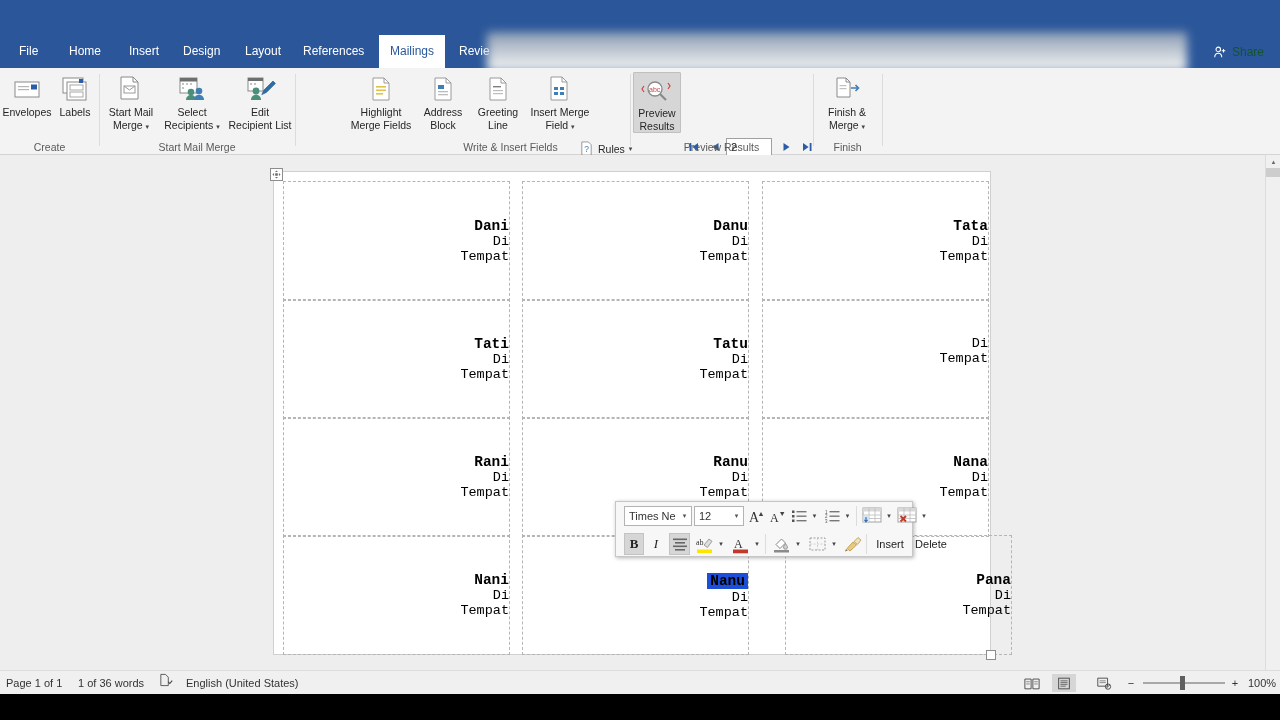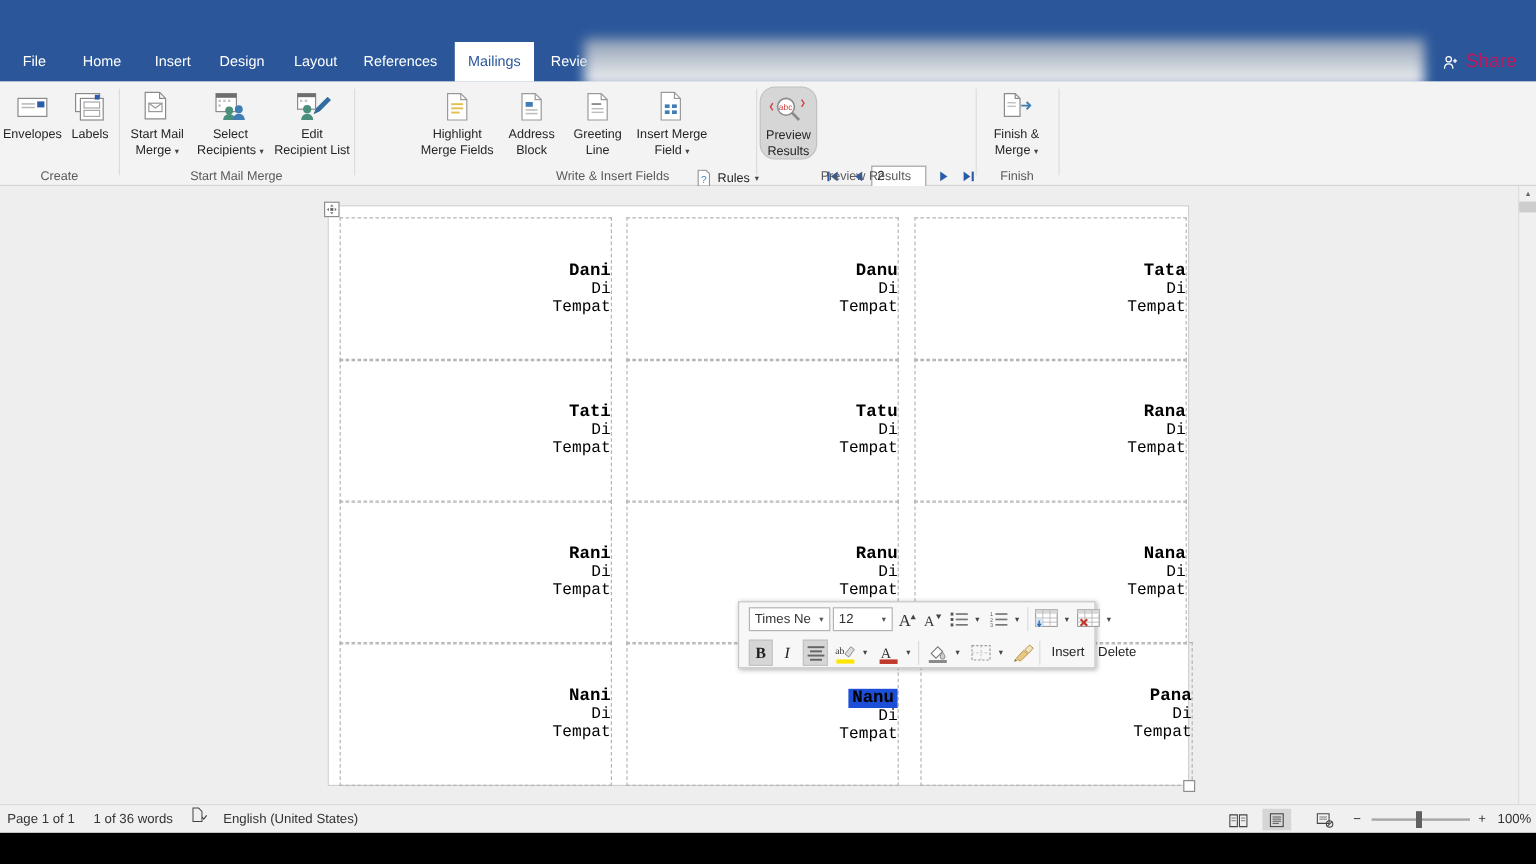--- a/index.html
+++ b/index.html
@@ -34,21 +34,21 @@
   }
   .blurbox {
     position: absolute;
     background: linear-gradient(180deg, #8a9bb4 0%, #b9c2ce 40%, #e3e6ea 80%, #f0f1f3 100%);
     filter: blur(5px);
     border-radius: 2px;
   }
   .share-btn {
     position: absolute; right: 6px; top: 37px; height: 29px;
     display: flex; align-items: center; gap: 5px;
-    color: #be185d; font-size: 16px; padding: 0 10px; white-space: nowrap;
+    color: #14532d; font-size: 12px; padding: 0 10px; white-space: nowrap;
   }
 
   
   .ribbon {
     position: absolute; left: 0; top: 68px; width: 1280px; height: 87px;
     background: #f3f3f3;
     border-bottom: 1px solid #d4d4d4;
   }
   .grp { position: absolute; top: 0; height: 87px; }
   .grp-label {
@@ -59,21 +59,21 @@
     position: absolute; top: 6px; width: 1px; height: 72px;
     background: #dcdcdc;
   }
   .bigbtn {
     position: absolute; top: 4px;
     display: flex; flex-direction: column; align-items: center;
     font-size: 10.5px; color: #262626; line-height: 12.5px;
     text-align: center; cursor: default;
   }
   .bigbtn .ic { height: 34px; display: flex; align-items: center; justify-content: center; }
-  .bigbtn.selected { background: #d6d6d6; border: 1px solid #c0c0c0; border-radius: 13px; }
+  .bigbtn.selected { background: #d6d6d6; border: 1px solid #c0c0c0; border-radius: 1px; }
   .smbtn {
     position: absolute; display: flex; align-items: center; gap: 4px;
     font-size: 10.5px; color: #262626; height: 19px; white-space: nowrap;
     cursor: default;
   }
   .smbtn.disabled { color: #b0b0b0; }
   .caret { font-size: 7px; color: #444; }
 
   .navbtn {
     position: absolute; width: 14px; height: 14px;
@@ -470,21 +470,20 @@
           <div class="nm">Tati</div>
           <div class="ln">Di</div>
           <div class="ln">Tempat</div>
         </div>
         <div class="cell" style="left:239px; width:227px; height:120px; padding-top:36px;">
           <div class="nm">Tatu</div>
           <div class="ln">Di</div>
           <div class="ln">Tempat</div>
         </div>
         <div class="cell" style="left:479px; width:227px; height:120px; padding-top:36px;">
-          <div class="nm">Rana</div>
           <div class="ln">Di</div>
           <div class="ln">Tempat</div>
         </div>
       </div>
 
       <div class="lblrow" style="top:236px; height:120px;">
         <div class="cell" style="left:0px; width:227px; height:120px; padding-top:36px;">
           <div class="nm">Rani</div>
           <div class="ln">Di</div>
           <div class="ln">Tempat</div>
@@ -505,21 +504,21 @@
         <div class="cell" style="left:0px; width:227px; height:120px; padding-top:36px;">
           <div class="nm">Nani</div>
           <div class="ln">Di</div>
           <div class="ln">Tempat</div>
         </div>
         <div class="cell" style="left:239px; width:227px; height:120px; padding-top:36px;">
           <div><span class="nm sel">Nanu</span></div>
           <div class="ln">Di</div>
           <div class="ln">Tempat</div>
         </div>
-        <div class="cell" style="left:484px; width:227px; height:120px; padding-top:36px;">
+        <div class="cell" style="left:502px; width:227px; height:120px; padding-top:36px;">
           <div class="nm">Pana</div>
           <div class="ln">Di</div>
           <div class="ln">Tempat</div>
         </div>
       </div>
 
     </div>
   </div>
 </div>
 

